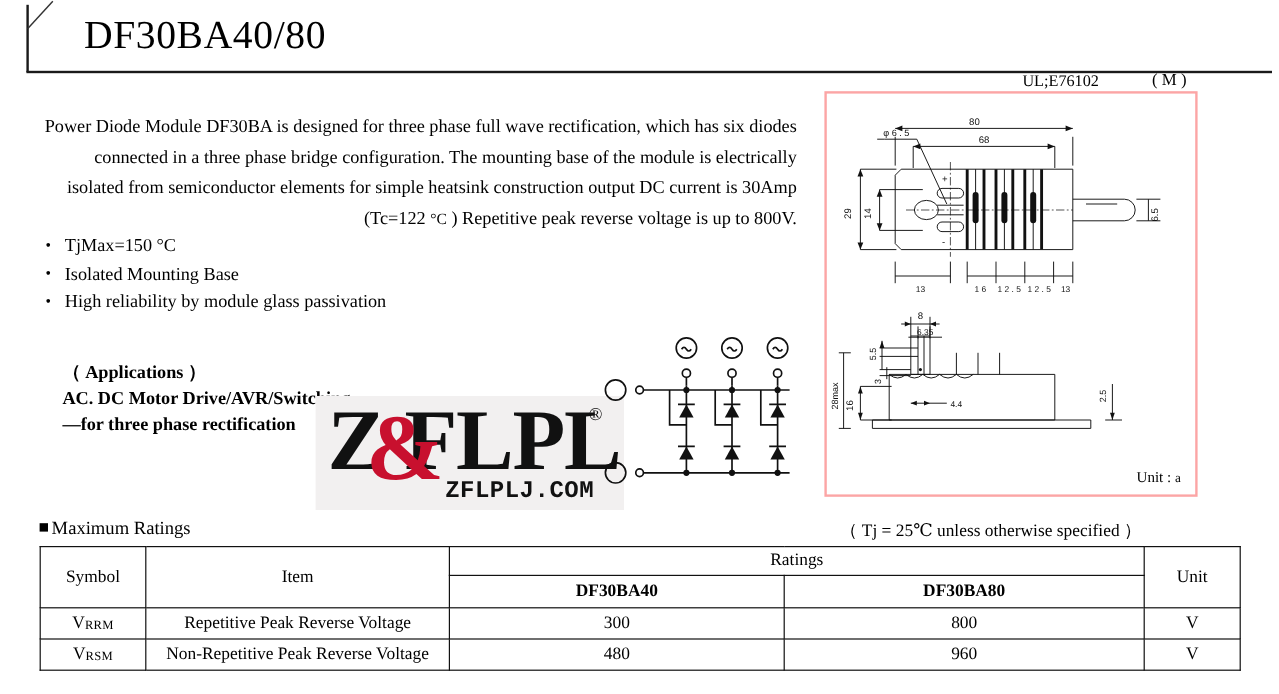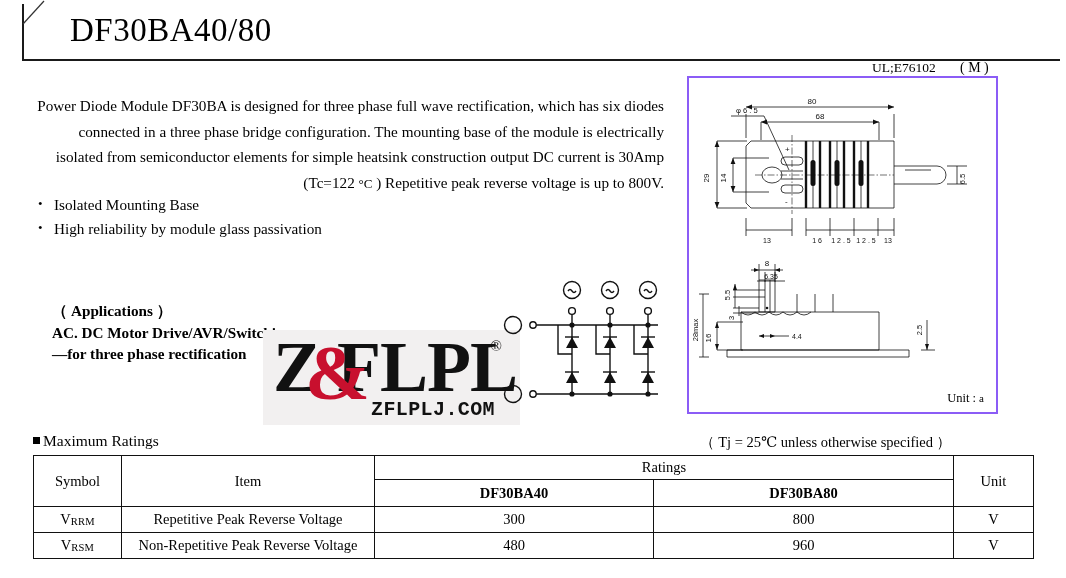--- a/index.html
+++ b/index.html
@@ -72,28 +72,28 @@
   #wm-url{
     position:absolute;left:108px;bottom:4px;
     font-size:20px;font-weight:bold;letter-spacing:.4px;color:#111;font-family:Liberation Mono, monospace;
   }
 
   
   #circuit-diagram{position:absolute;left:500px;top:278px;width:185px;height:140px;}
 
   
   #ul-label{
-    position:absolute;left:872px;top:60px;font-size:13.5px;white-space:nowrap;
+    position:absolute;left:852px;top:60px;font-size:13.5px;white-space:nowrap;
   }
   #m-label{
     position:absolute;left:960px;top:60px;font-size:14px;white-space:nowrap;
   }
   #drawing-panel{
     position:absolute;left:687px;top:76px;width:307px;height:334px;
-    border:2px solid #8b5cf6;background:#fff;
+    border:2px solid #fca5a5;background:#fff;
   }
   #drawing-top{position:absolute;left:0;top:0;width:307px;height:180px;}
   #drawing-bottom{position:absolute;left:0;top:172px;width:307px;height:140px;}
   #unit-label{
     position:absolute;right:12px;bottom:6px;font-size:12.5px;white-space:nowrap;
   }
   #unit-label .u-a{font-size:11px;}
 
   
   #ratings-heading{
@@ -139,20 +139,21 @@
   <div id="header-rule"></div>
   <div id="page-title">DF30BA40/80</div>
 
   <p id="intro-paragraph">
     <span>Power Diode Module DF30BA is designed for three phase full wave rectification, which has six diodes connected in a three phase bridge configuration. The mounting base of the module is electrically isolated from semiconductor elements for simple heatsink construction output DC current is 30Amp (Tc=122</span>
     <span class="degc">°C</span>
     <span>) Repetitive peak reverse voltage is up to 800V.</span>
   </p>
 
   <ul id="feature-list">
+    <li>TjMax=150    °C</li>
     <li>Isolated Mounting Base</li>
     <li>High reliability by module glass passivation</li>
   </ul>
 
   <div id="applications-block">
     <div>（ Applications ）</div>
     <div>AC. DC Motor Drive/AVR/Switching</div>
     <div>—for three phase rectification</div>
   </div>
 

